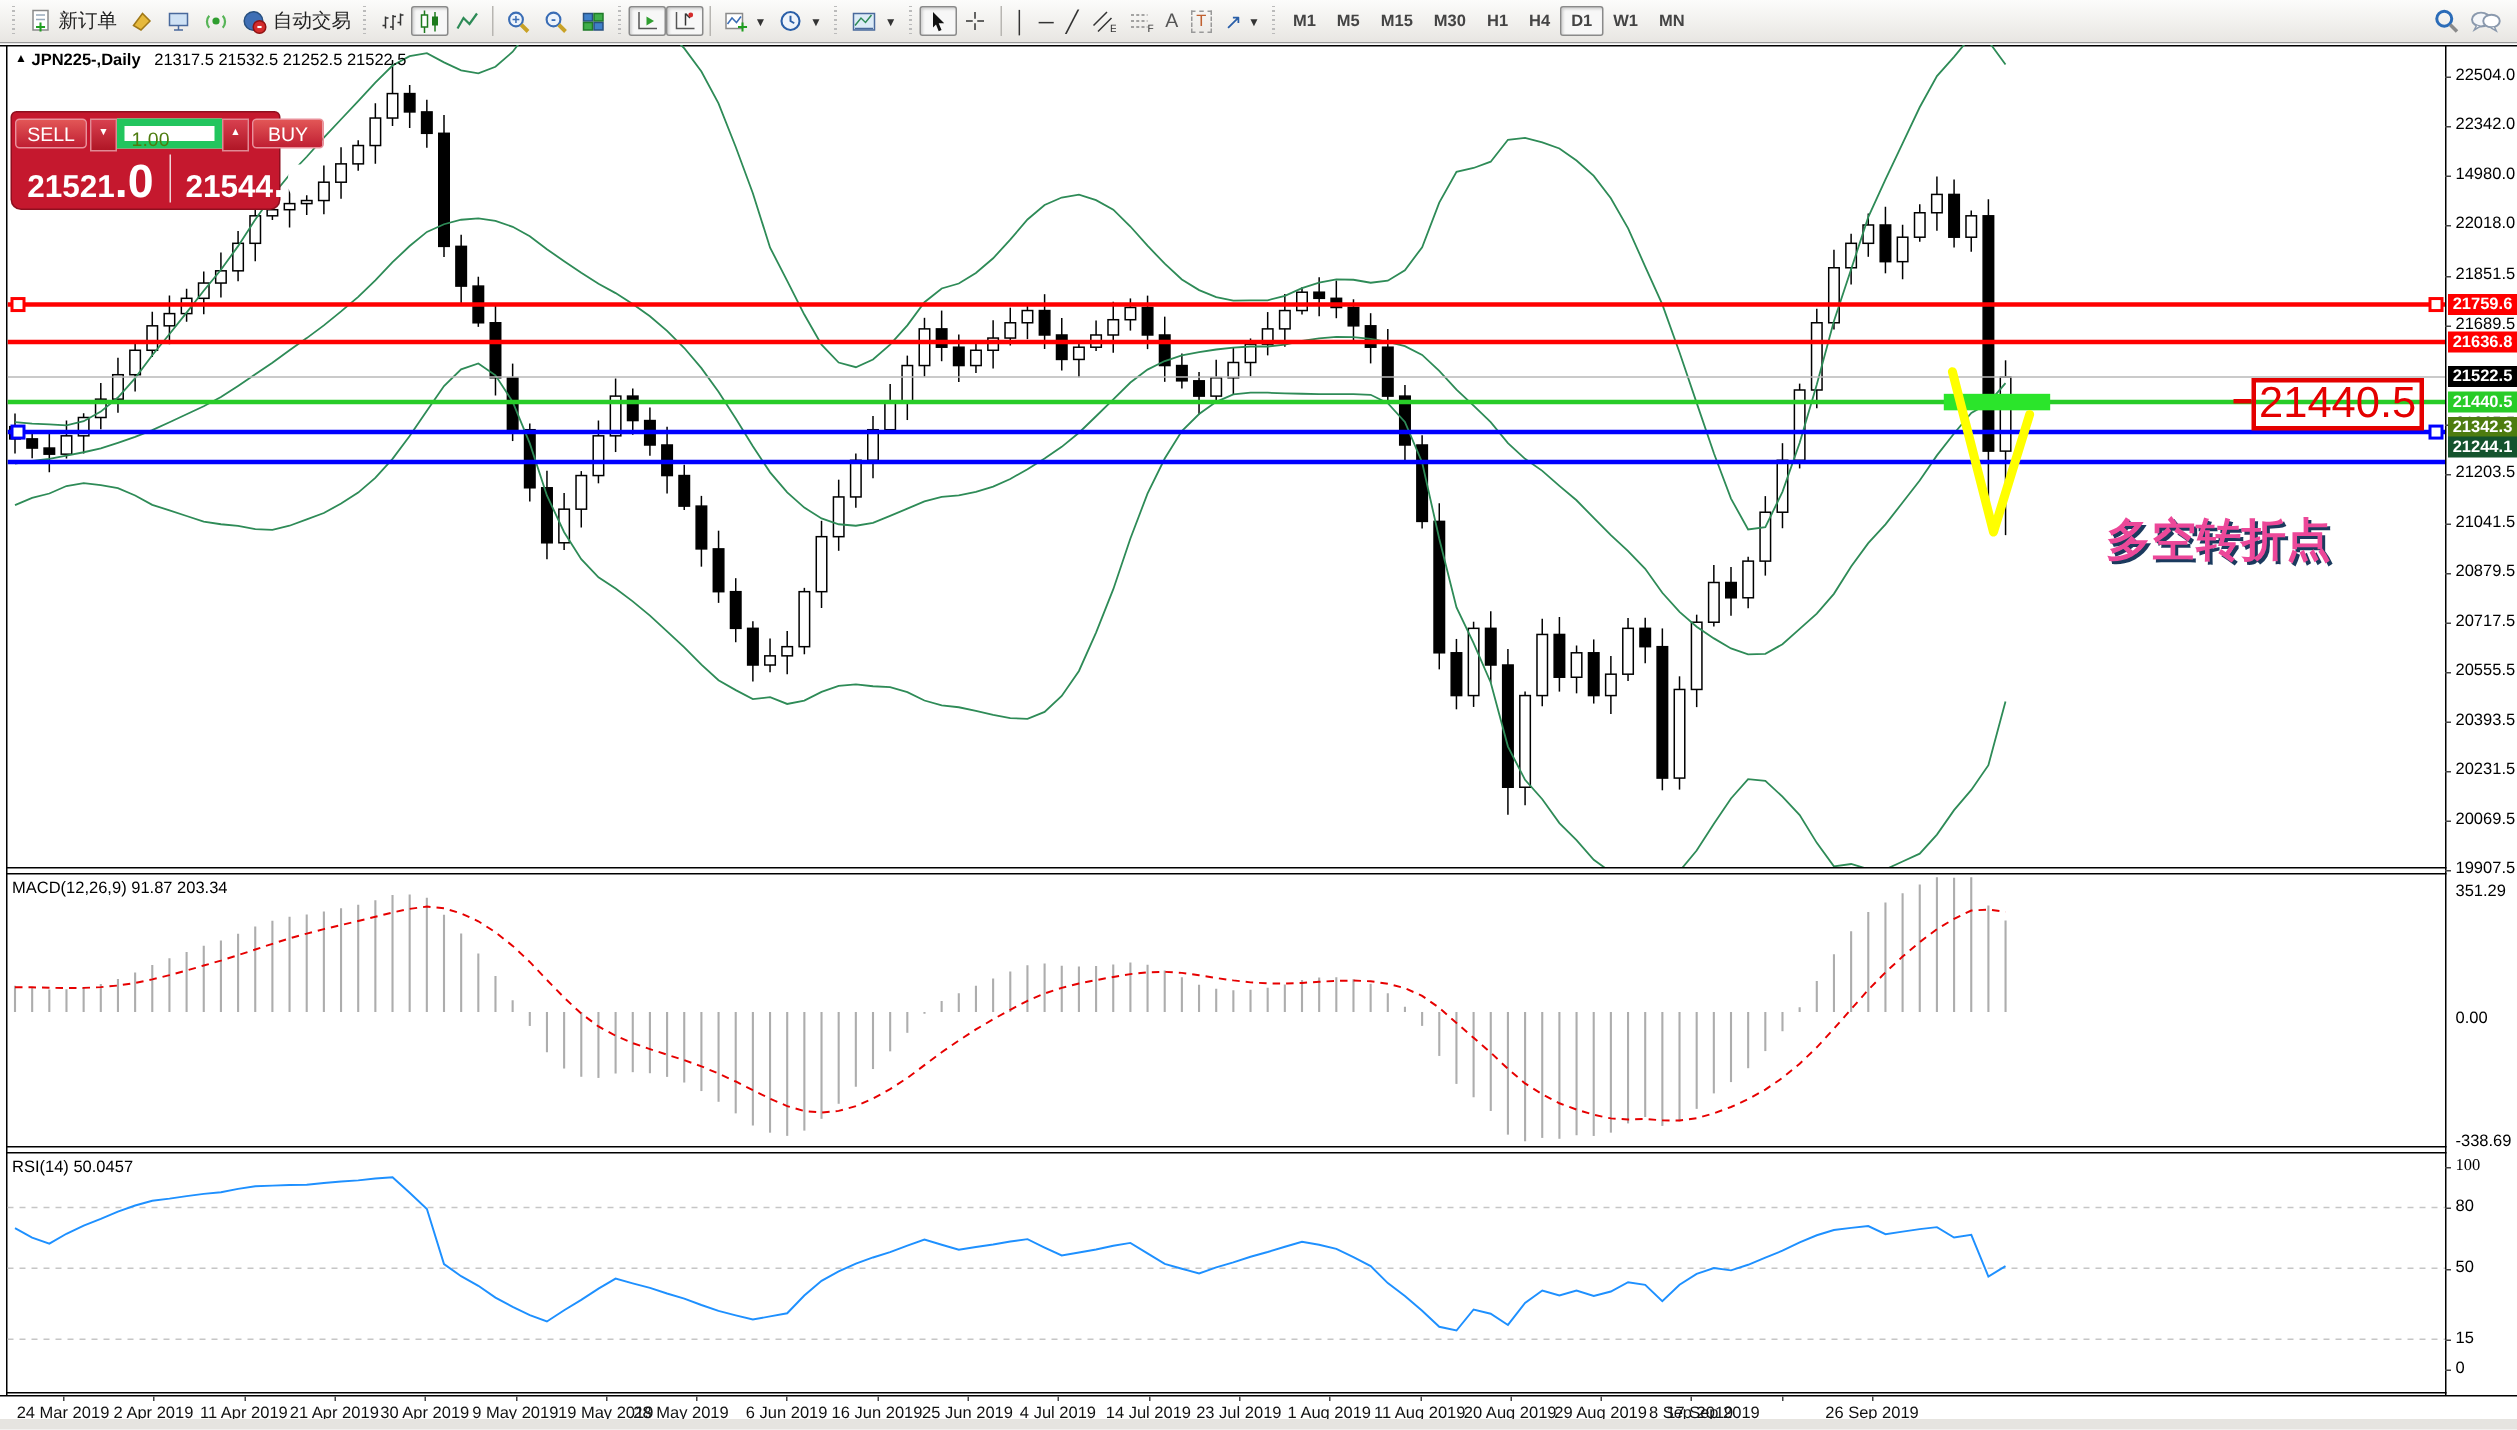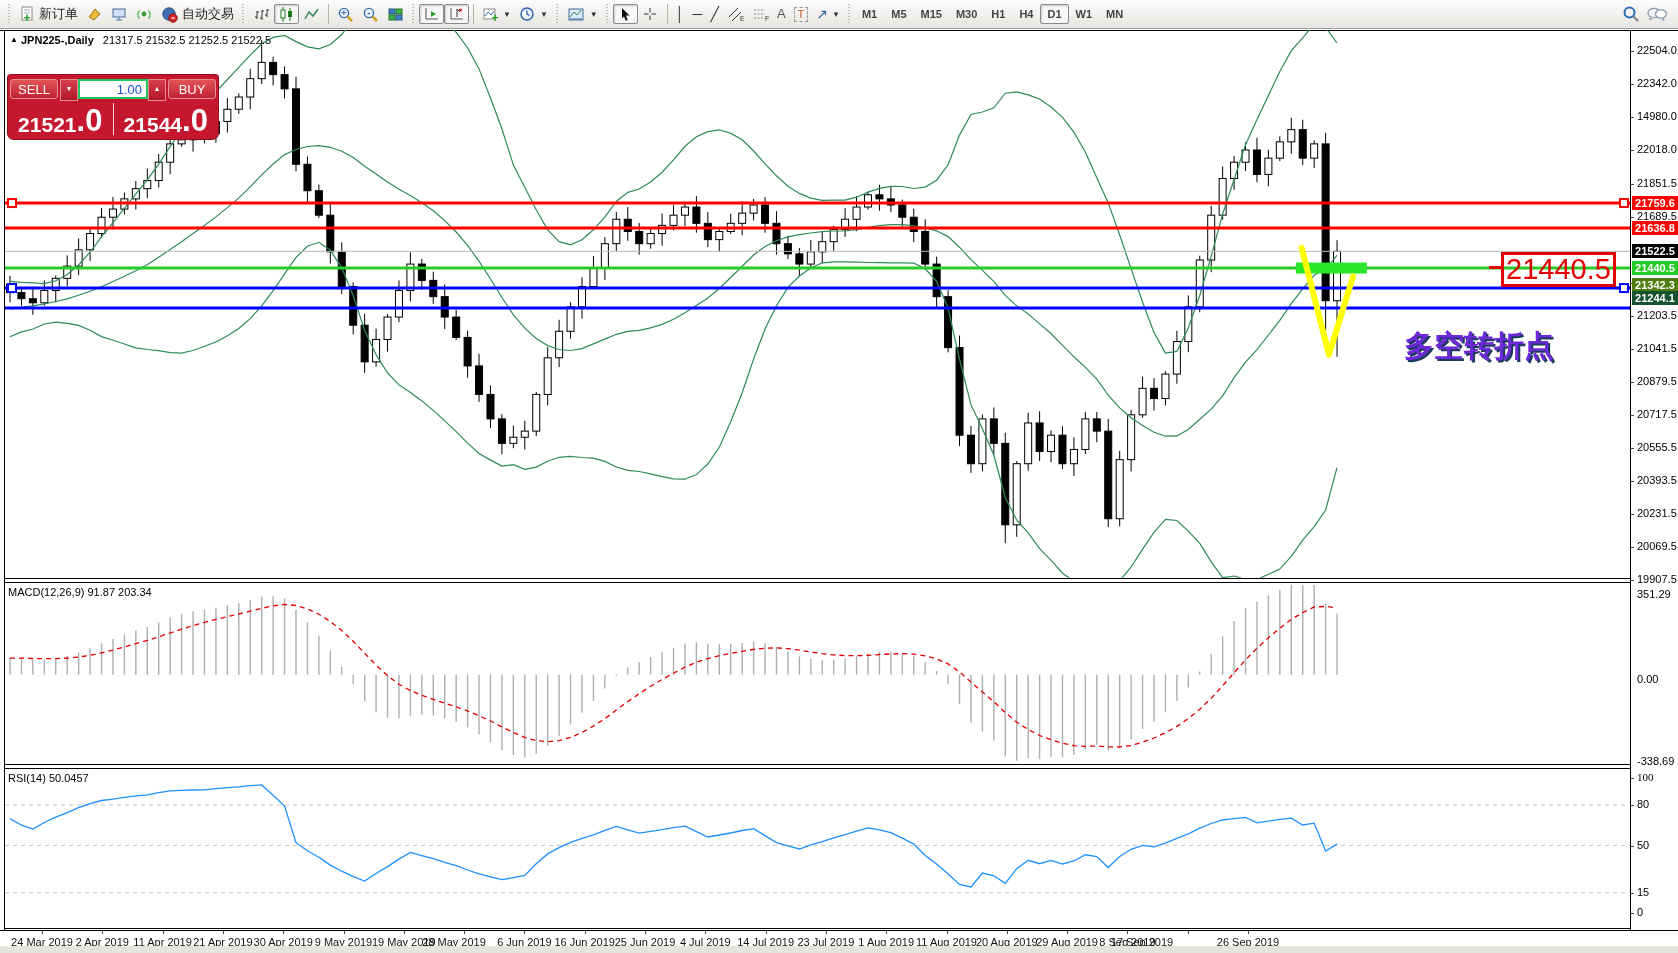--- a/index.html
+++ b/index.html
@@ -22,26 +22,26 @@
   
   .axlab{position:absolute;left:1637px;font-size:11px;color:#000;z-index:2;white-space:nowrap;}
   .axtick{position:absolute;left:1630px;width:4px;height:1px;background:#444;z-index:2;}
   .badge{position:absolute;left:1632px;width:46px;height:14px;z-index:4;color:#fff;font-size:11px;line-height:14px;text-align:center;font-weight:bold;white-space:nowrap;}
   
   #dateaxis{position:absolute;left:0;top:930px;width:1678px;height:23px;background:#fff;border-top:1px solid #000;box-sizing:border-box;}
   .dlab{position:absolute;top:5px;font-size:11px;color:#111;transform:translateX(-50%);white-space:nowrap;}
   .dtick{position:absolute;top:0;width:1px;height:3px;background:#444;}
   #bottomstrip{position:absolute;left:0;top:946px;width:1678px;height:7px;background:#e6e4e0;}
   
-  #tradepanel{position:absolute;left:8px;top:46px;width:210px;height:64px;background:#c5182e;border-radius:3px 3px 6px 6px;z-index:6;box-shadow:0 0 0 1px #8e0f1f;}
+  #tradepanel{position:absolute;left:8px;top:46px;width:178px;height:64px;background:#c5182e;border-radius:3px 3px 6px 6px;z-index:6;box-shadow:0 0 0 1px #8e0f1f;}
   .tp-row{position:absolute;left:0;top:3px;width:210px;height:22px;display:flex;align-items:center;}
   .tp-btn{width:48px;height:20px;margin:0 2px;background:linear-gradient(#e25656,#c01f33);border:1px solid #e9919b;border-radius:3px;color:#fff;font-size:13px;line-height:18px;text-align:center;}
   .tp-step{flex:1;display:flex;height:20px;}
   .tp-arrow{width:16px;height:20px;background:linear-gradient(#d8404f,#b01626);border:1px solid #e08a94;color:#fff;font-size:7px;line-height:18px;text-align:center;}
-  .tp-vol{flex:1;background:#fff;border:2px solid #22c55e;color:#1d4ed8;font-size:13px;line-height:18px;text-align:right;padding-right:4px;}
+  .tp-vol{flex:1;background:#fff;border:5px solid #22c55e;color:#4d7c0f;font-size:13px;line-height:18px;text-align:right;padding-right:30px;}
   .tp-prices{position:absolute;left:0;top:26px;width:210px;height:36px;display:flex;}
   .tp-half{flex:1;display:flex;align-items:flex-end;justify-content:center;color:#fff;padding-bottom:2px;}
   .tp-half .main{font-size:21px;font-weight:bold;line-height:20px;}
   .tp-half .frac{font-size:31px;font-weight:bold;line-height:28px;}
   .tp-div{width:1px;background:#efd4d8;margin:2px 0;}
   
   #callout{position:absolute;z-index:7;border:3px solid #e40000;color:#e40000;font-size:29px;line-height:29px;padding:0 2px;background:transparent;white-space:nowrap;}
   #callout-dash{position:absolute;z-index:7;height:3px;background:#e40000;}
   #cnnote{position:absolute;z-index:7;font-size:30px;font-weight:bold;white-space:nowrap;}
   
@@ -258,21 +258,21 @@
   <div class="paneLabel" style="left:8px;top:557px;">MACD(12,26,9) 91.87 203.34</div>
   <div class="paneLabel" style="left:8px;top:743px;">RSI(14) 50.0457</div>
 
   <div class="axlab" style="top:559px;">351.29</div>
   <div class="axlab" style="top:644px;">0.00</div>
   <div class="axlab" style="top:726px;">-338.69</div>
 
   <div id="callout-dash" style="left:1489px;top:237px;width:12px;"></div>
   <div id="callout" style="left: 1501px; top: 223px; border-color: rgb(228, 0, 0); color: rgb(228, 0, 0);">21440.5</div>
 
-  <div id="cnnote" style="left: 1404px; top: 297px; color: #6d28d9; text-shadow: rgb(27, 58, 94) 2px 2px 0px;">多空转折点</div>
+  <div id="cnnote" style="left: 1404px; top: 311px; color: #ec4899; text-shadow: rgb(27, 58, 94) 2px 2px 0px;">多空转折点</div>
 
   <div id="tradepanel">
     <div class="tp-row">
       <button class="tp-btn">SELL</button>
       <div class="tp-step">
         <div class="tp-arrow">▼</div>
         <div class="tp-vol">1.00</div>
         <div class="tp-arrow">▲</div>
       </div>
       <button class="tp-btn">BUY</button>

